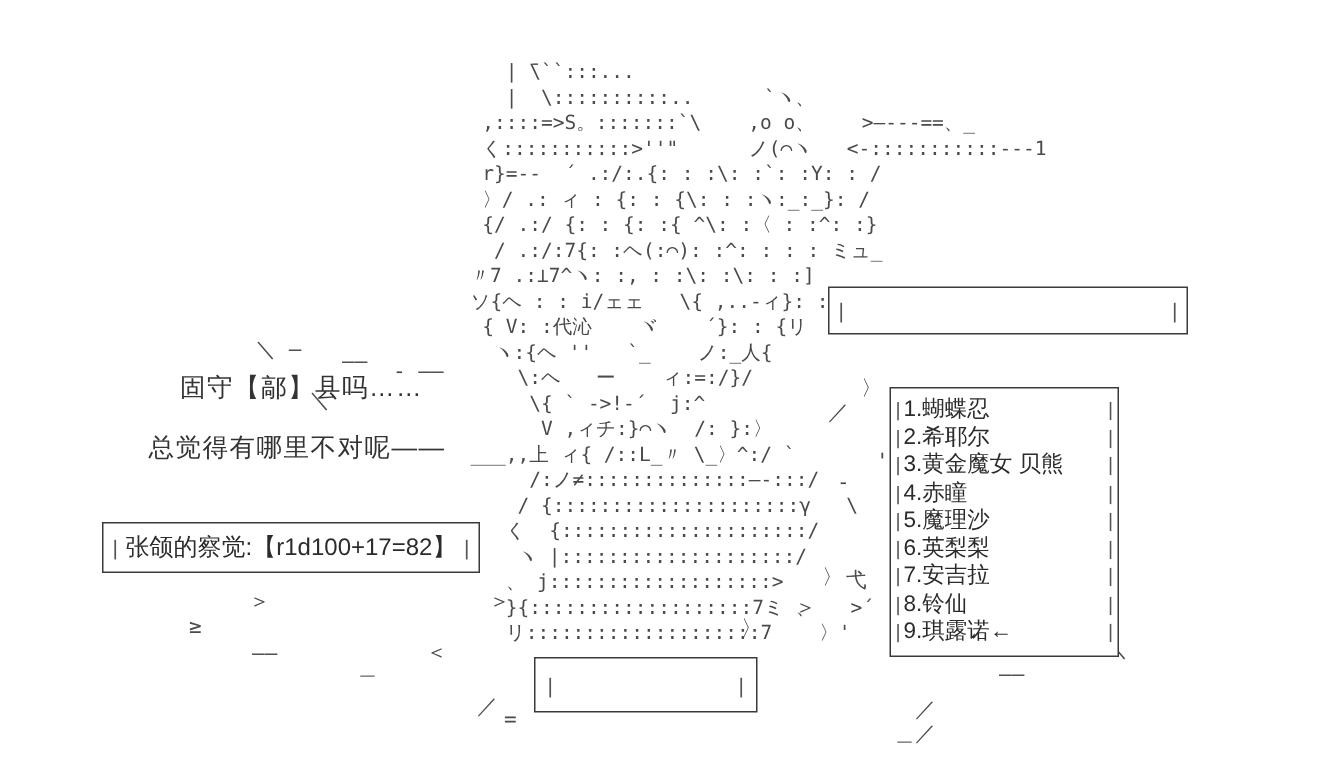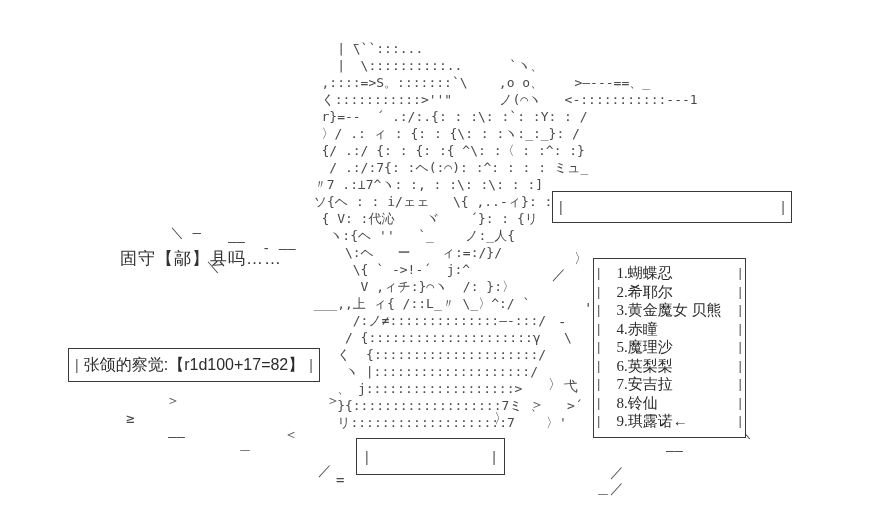--- a/index.html
+++ b/index.html
@@ -43,21 +43,21 @@
   .list-box{
     left:593px;top:258px;width:153px;height:180px;
     flex-direction:column;align-items:stretch;justify-content:flex-start;
     padding:5px 3px 2px 3px;font-size:15px;
   }
   .list-row{
     display:flex;justify-content:space-between;align-items:center;
     height:18.5px;line-height:18.5px;white-space:pre;color:#2b2b2b;
   }
   .list-row .pipe{color:#555;font-size:13px;}
-  .list-row .lbl{flex:1;padding-left:16px;font-family:Liberation Serif, serif;}
+  .list-row .lbl{flex:1;padding-left:2px;}
 </style>
 </head>
 <body>
 
 <div class="screen">
 
   <pre class="aa-art" id="aa-art">     | ̄\``:::...
      |  \::::::::::..      `ヽ、
    ,::::=&gt;S。:::::::`\    ,o o、    &gt;―---==、_
    く:::::::::::&gt;''"      ノ(⌒ヽ   &lt;-:::::::::::---1
@@ -104,20 +104,21 @@
       <span class="mark" style="left: 326px; top: 392px;">＞</span>
       <span class="mark" style="left: 738px; top: 424px;">＼</span>
       <span class="mark" style="left: 666px; top: 442px;">――</span>
       <span class="mark" style="left: 318px; top: 462px;">／</span>
       <span class="mark" style="left: 336px; top: 472px;">=</span>
       <span class="mark" style="left: 610px; top: 464px;">／</span>
       <span class="mark" style="left: 596px; top: 480px;">＿／</span>
     </div>
 
   <div class="dialogue d1">固守【鄗】县吗……</div>
+  <div class="dialogue d2">总觉得有哪里不对呢——</div>
 
   <div class="box aa-proxy-box">
     <span class="pipe">|</span>
     <span class="pipe">|</span>
   </div>
 
   <div class="box list-box" id="list-box"><div class="list-row"><span class="pipe">|</span><span class="lbl">1.蝴蝶忍</span><span class="pipe">|</span></div><div class="list-row"><span class="pipe">|</span><span class="lbl">2.希耶尔</span><span class="pipe">|</span></div><div class="list-row"><span class="pipe">|</span><span class="lbl">3.黄金魔女 贝熊</span><span class="pipe">|</span></div><div class="list-row"><span class="pipe">|</span><span class="lbl">4.赤瞳</span><span class="pipe">|</span></div><div class="list-row"><span class="pipe">|</span><span class="lbl">5.魔理沙</span><span class="pipe">|</span></div><div class="list-row"><span class="pipe">|</span><span class="lbl">6.英梨梨</span><span class="pipe">|</span></div><div class="list-row"><span class="pipe">|</span><span class="lbl">7.安吉拉</span><span class="pipe">|</span></div><div class="list-row"><span class="pipe">|</span><span class="lbl">8.铃仙</span><span class="pipe">|</span></div><div class="list-row"><span class="pipe">|</span><span class="lbl">9.琪露诺←</span><span class="pipe">|</span></div></div>
 
   <div class="box perception-box">
     <span class="pipe">|</span>

